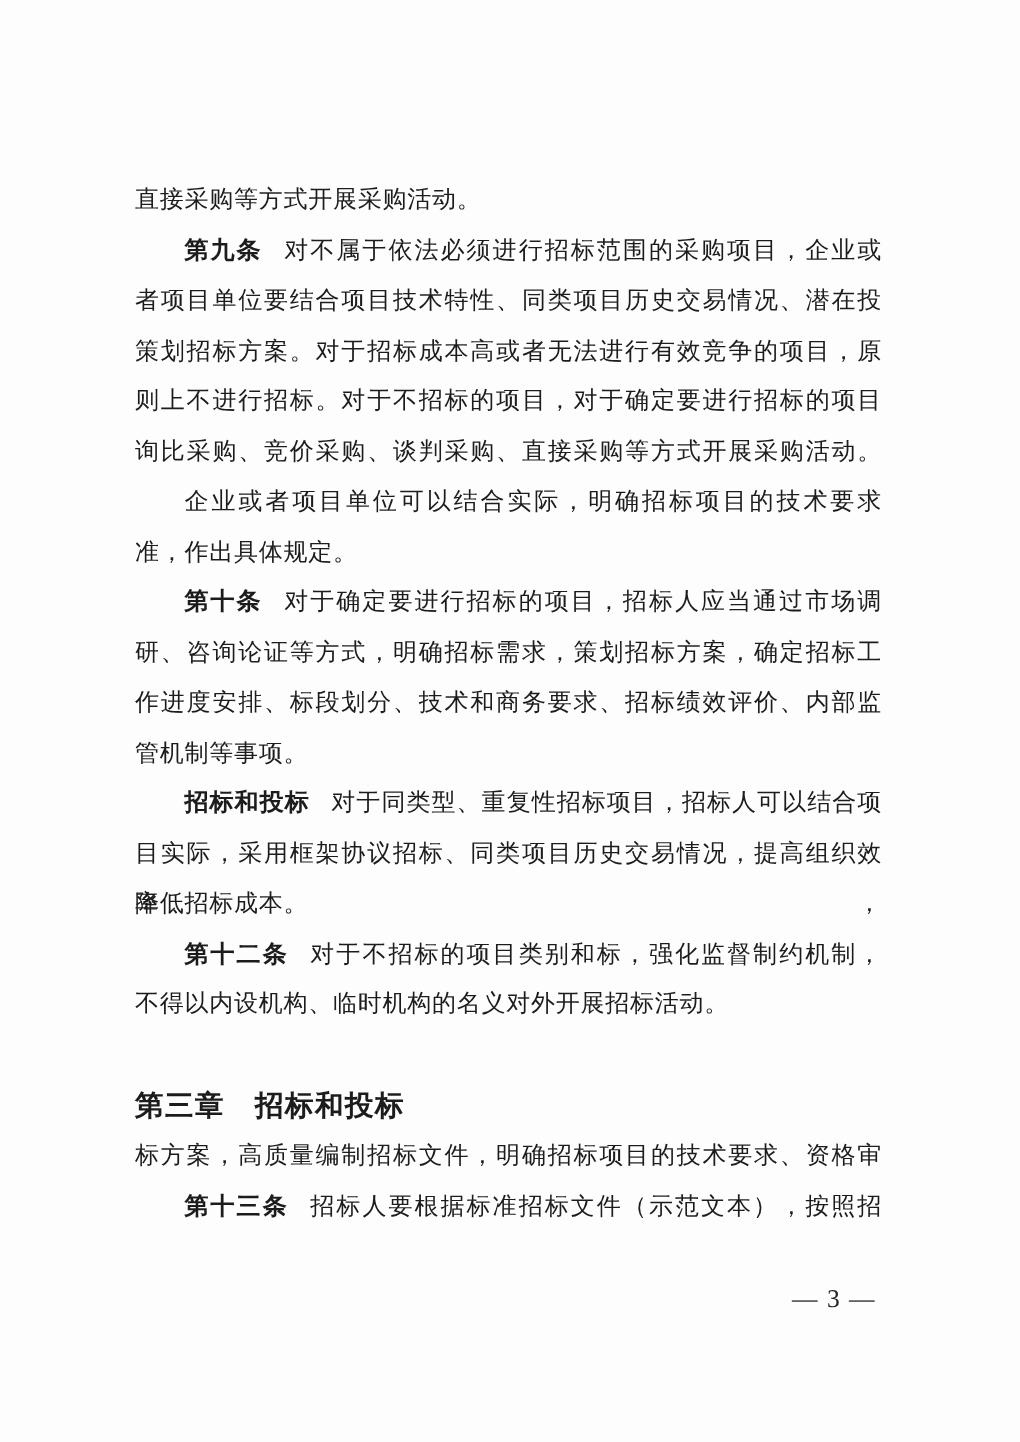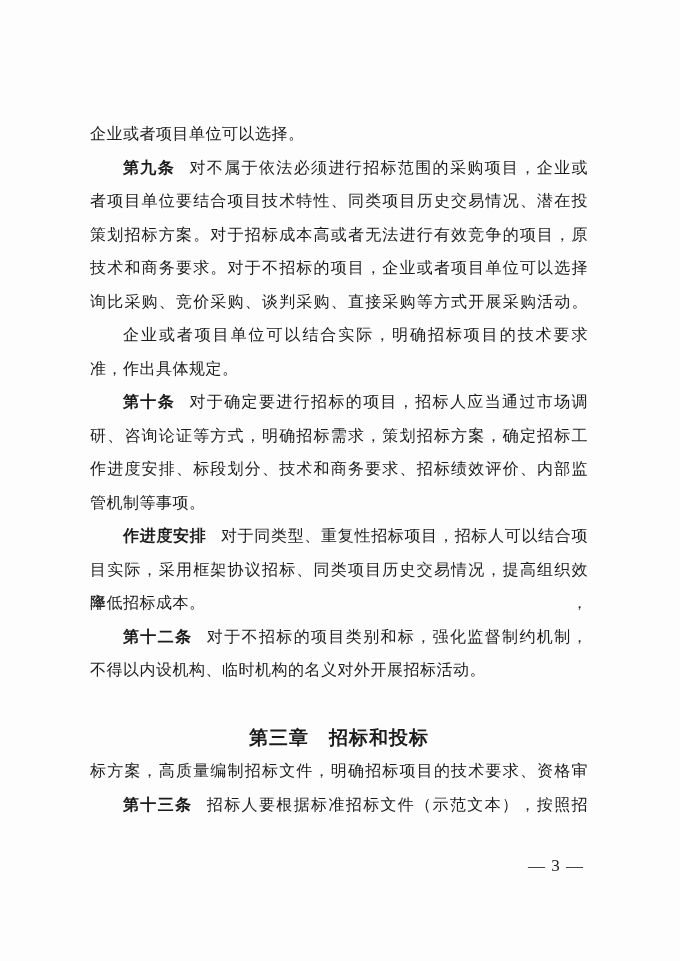--- a/index.html
+++ b/index.html
@@ -39,57 +39,56 @@
     font-weight: 700;
     font-family: Liberation Serif, serif;
   }
   .b:not(:empty) {
     margin-right: 0.9em;
   }
   .chapter {
     margin: 34px 0 0 0;
     height: 33.5px;
     line-height: 33.5px;
-    text-align: center;
     font-size: 19px;
     font-weight: 700;
     letter-spacing: 1px;
     font-family: "Liberation Sans", "DejaVu Sans", sans-serif;
   }
   .page-num {
     position: absolute;
     top: 856px;
     right: 96px;
     font-size: 17px;
     letter-spacing: 1px;
     color: #222;
   }
 </style>
 </head>
 <body>
 
 <div class="doc-body">
 
-  <div class="line end"><span class="b"></span><span>企业或者项目单位可以选择。</span></div>
+  <div class="line end"><span class="b"></span><span>直接采购等方式开展采购活动。</span></div>
 
   <div class="line indent"><span class="b">第九条</span><span>对不属于依法必须进行招标范围的采购项目，企业或</span></div>
   <div class="line"><span class="b"></span><span>者项目单位要结合项目技术特性、同类项目历史交易情况、潜在投</span></div>
   <div class="line"><span class="b"></span><span>策划招标方案。对于招标成本高或者无法进行有效竞争的项目，原</span></div>
-  <div class="line"><span class="b"></span><span>技术和商务要求。对于不招标的项目，企业或者项目单位可以选择</span></div>
+  <div class="line"><span class="b"></span><span>则上不进行招标。对于不招标的项目，对于确定要进行招标的项目</span></div>
   <div class="line"><span class="b"></span><span>询比采购、竞价采购、谈判采购、直接采购等方式开展采购活动。</span></div>
 
   <div class="line indent"><span class="b"></span><span>企业或者项目单位可以结合实际，明确招标项目的技术要求</span></div>
   <div class="line end"><span class="b"></span><span>准，作出具体规定。</span></div>
 
   <div class="line indent"><span class="b">第十条</span><span>对于确定要进行招标的项目，招标人应当通过市场调</span></div>
   <div class="line"><span class="b"></span><span>研、咨询论证等方式，明确招标需求，策划招标方案，确定招标工</span></div>
   <div class="line"><span class="b"></span><span>作进度安排、标段划分、技术和商务要求、招标绩效评价、内部监</span></div>
   <div class="line end"><span class="b"></span><span>管机制等事项。</span></div>
 
-  <div class="line indent"><span class="b">作进度安排</span><span>对于同类型、重复性招标项目，招标人可以结合项</span></div>
+  <div class="line indent"><span class="b">招标和投标</span><span>对于同类型、重复性招标项目，招标人可以结合项</span></div>
   <div class="line"><span class="b"></span><span>目实际，采用框架协议招标、同类项目历史交易情况，提高组织效率，</span></div>
   <div class="line end"><span class="b"></span><span>降低招标成本。</span></div>
 
   <div class="line indent"><span class="b">第十二条</span><span>对于不招标的项目类别和标，强化监督制约机制，</span></div>
   <div class="line end"><span class="b"></span><span>不得以内设机构、临时机构的名义对外开展招标活动。</span></div>
 
   <div class="chapter">第三章　招标和投标</div>
 
   <div class="line"><span class="b"></span><span>标方案，高质量编制招标文件，明确招标项目的技术要求、资格审</span></div>
   <div class="line indent"><span class="b">第十三条</span><span>招标人要根据标准招标文件（示范文本），按照招</span></div>

